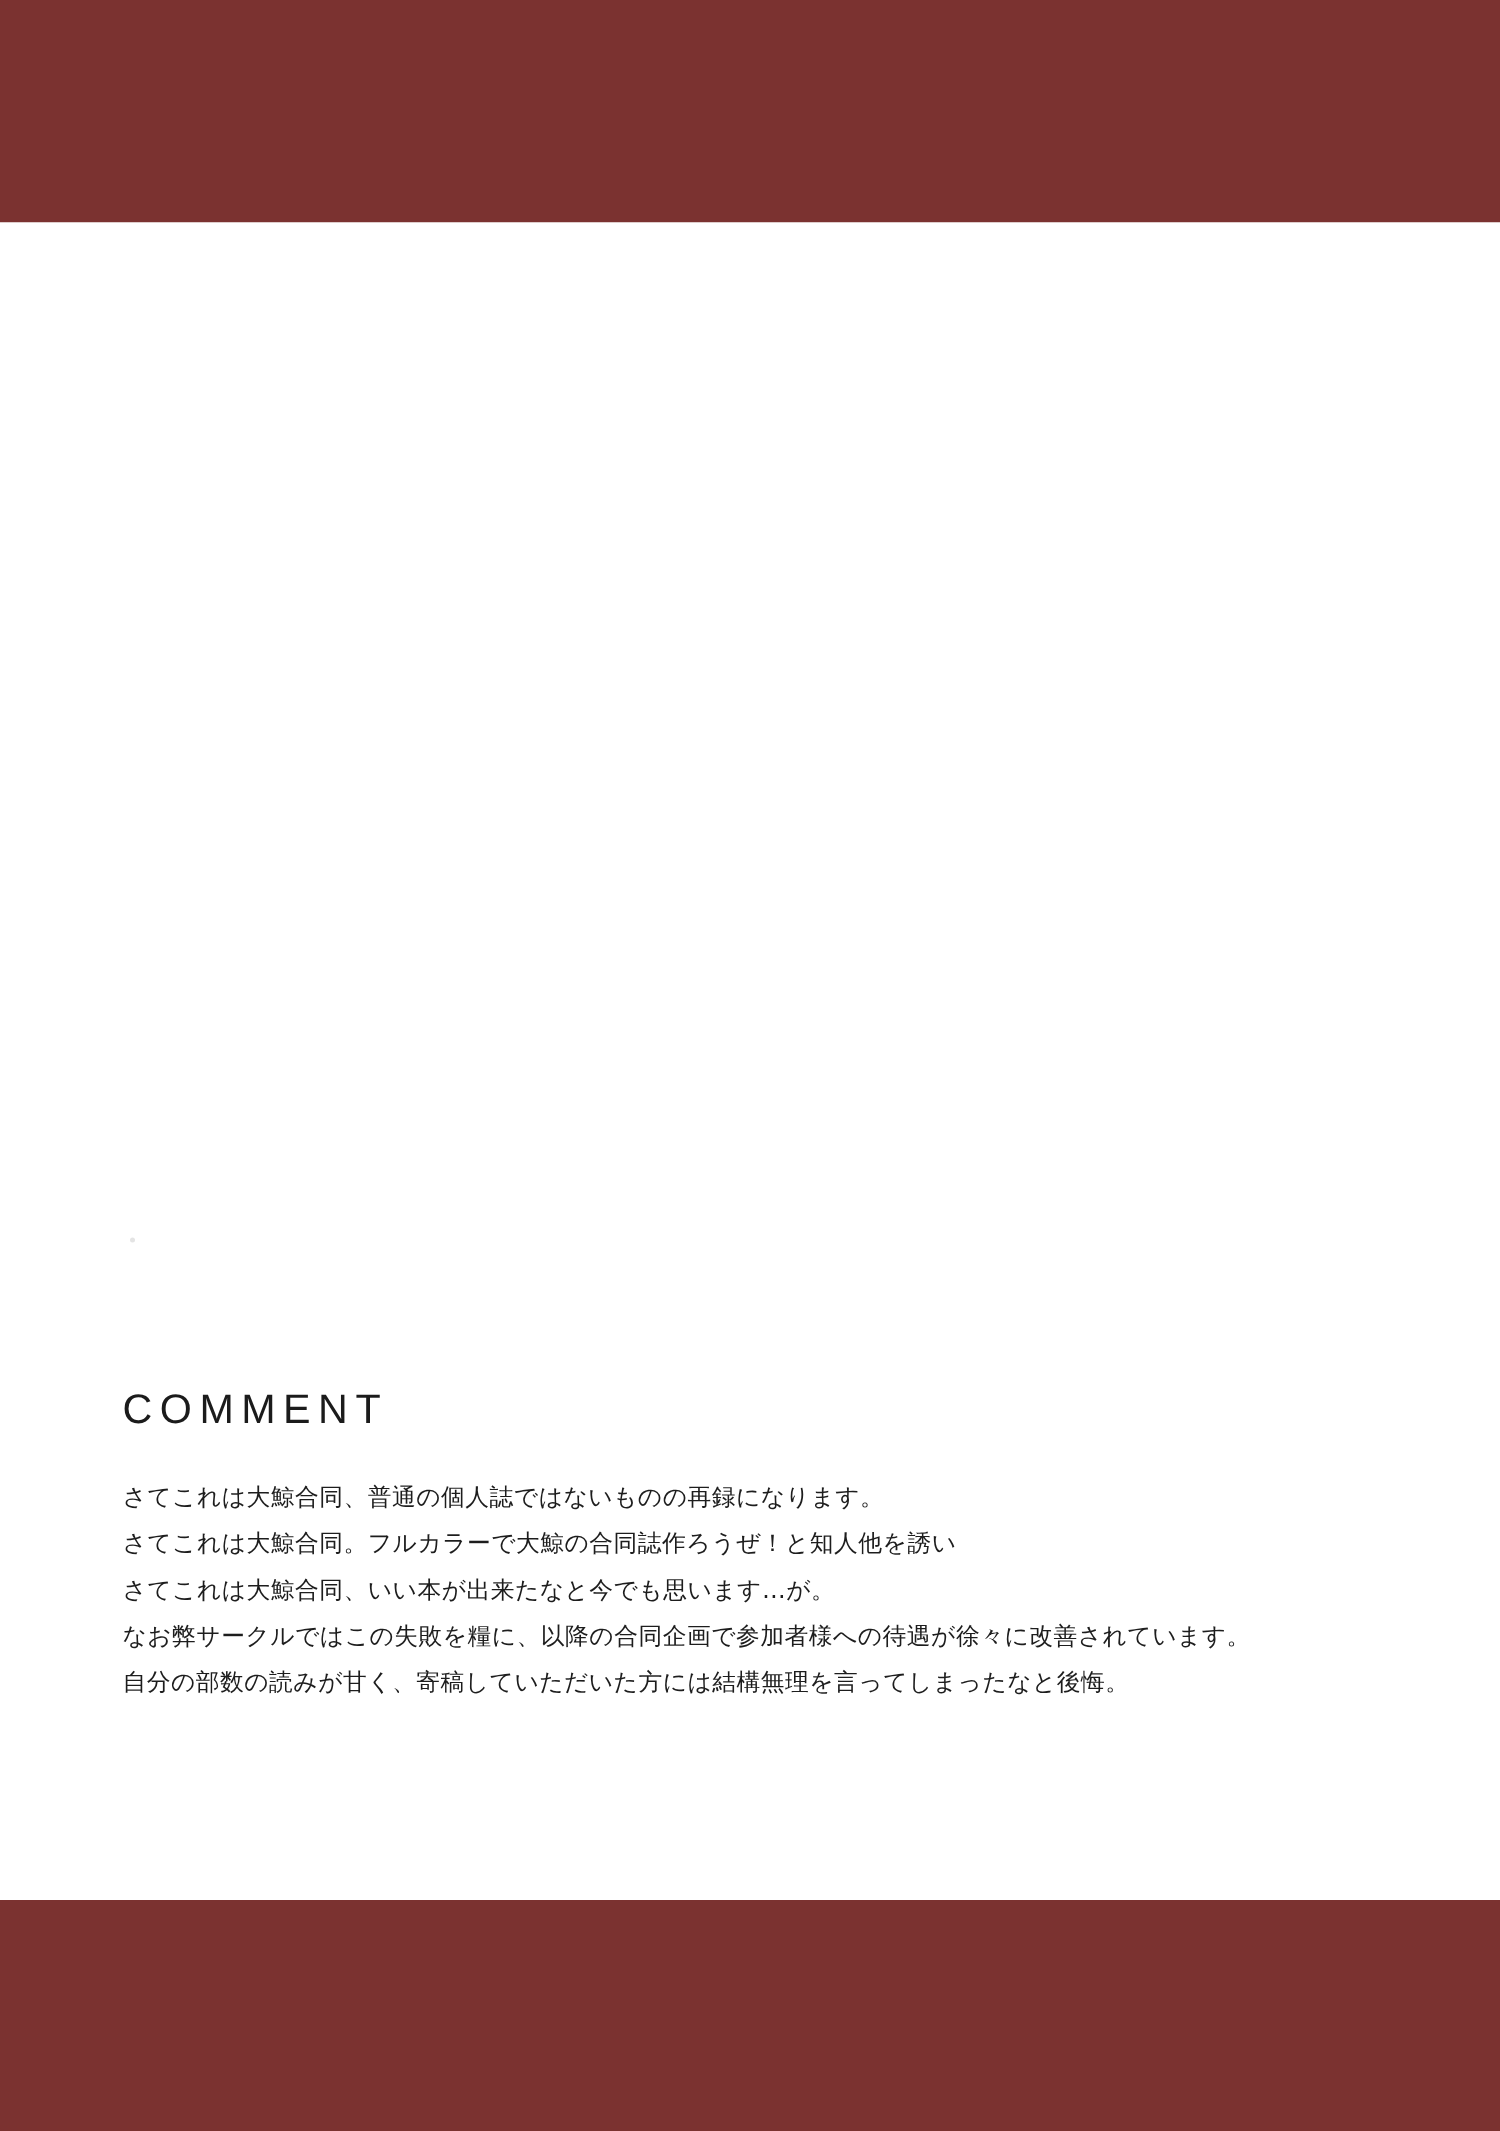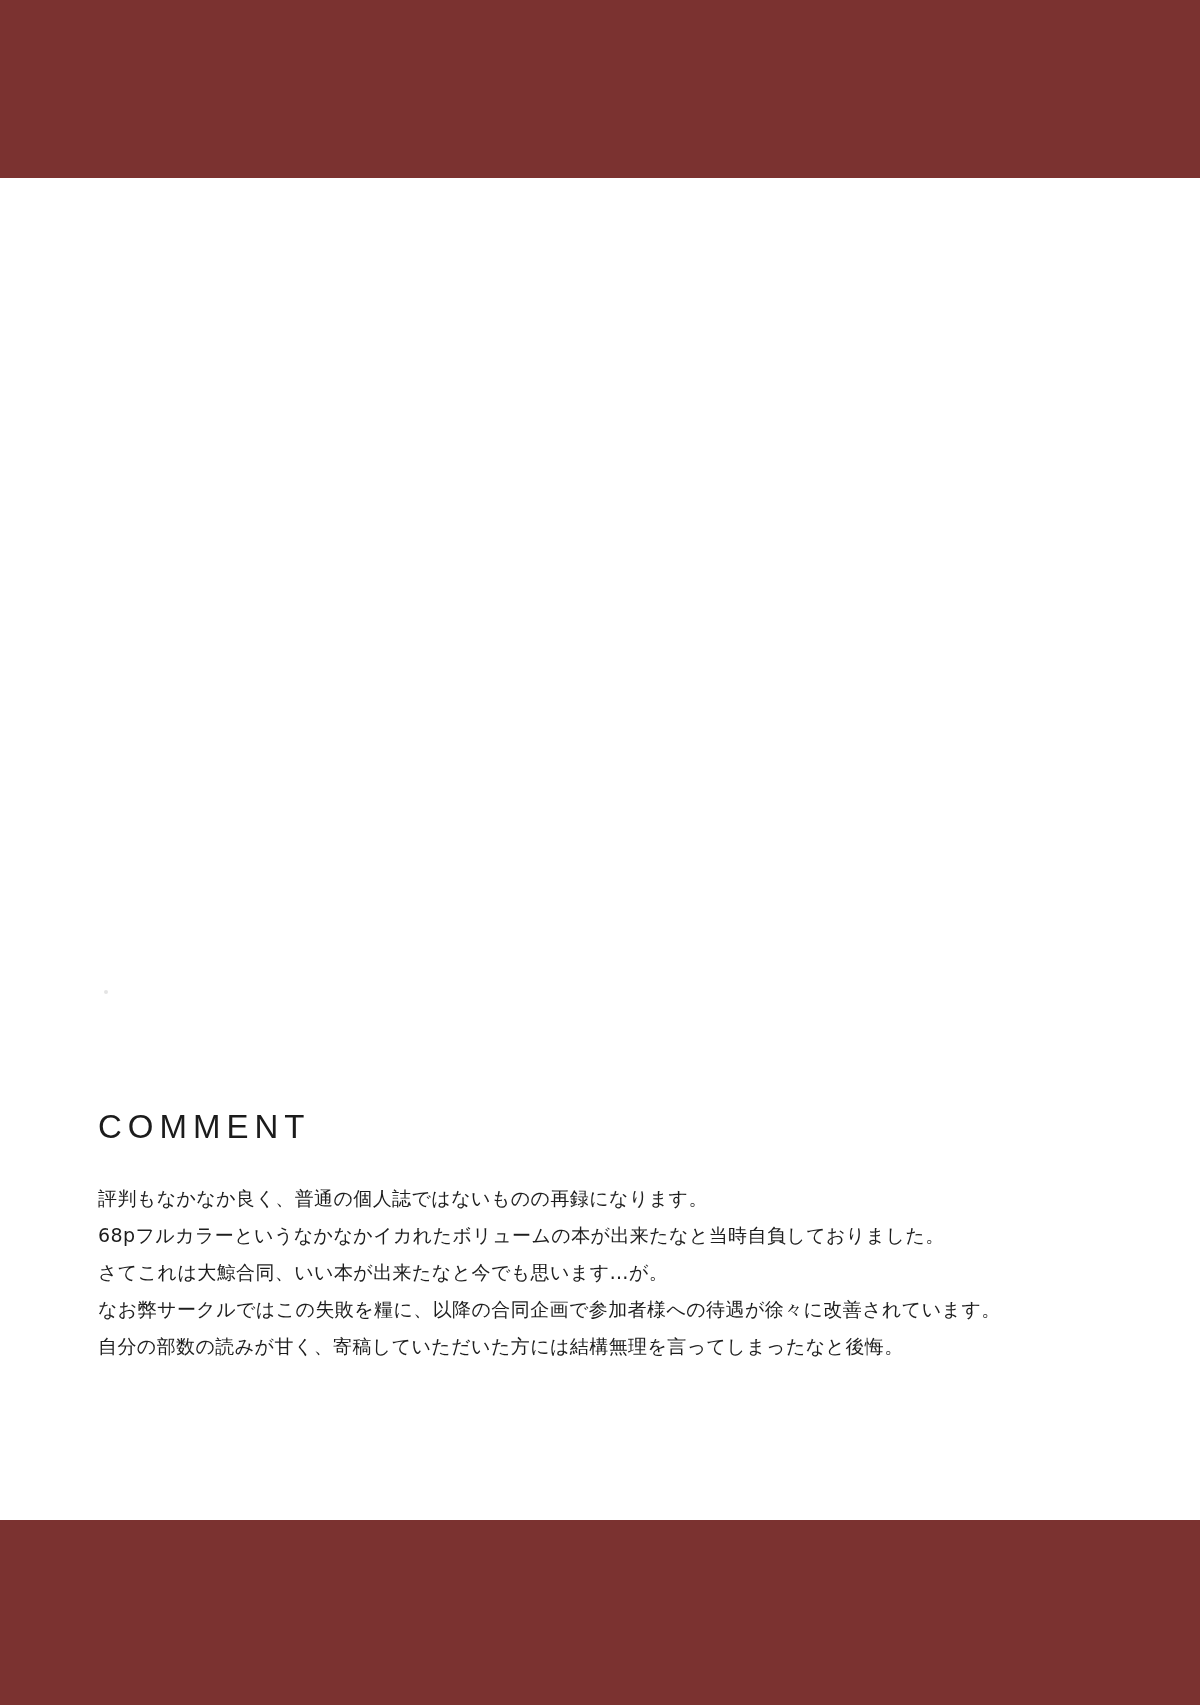--- a/index.html
+++ b/index.html
@@ -89,22 +89,22 @@
 <div class="page">
 
   <div class="band band-top"></div>
 
   <div class="content">
     <div class="faint-mark"></div>
 
     <div class="comment-block">
       <h1 class="comment-heading">COMMENT</h1>
       <div class="comment-lines">
-        <div class="comment-line">評判もなかなか良く、普通の個人誌ではないものの再録になります。</div>
-        <div class="comment-line">68pフルカラーというなかなかイカれたボリュームの本が出来たなと当時自負しておりました。</div>
+        <div class="comment-line">さてこれは大鯨合同、普通の個人誌ではないものの再録になります。</div>
+        <div class="comment-line">さてこれは大鯨合同。フルカラーで大鯨の合同誌作ろうぜ！と知人他を誘い</div>
         <div class="comment-line">さてこれは大鯨合同、いい本が出来たなと今でも思います…が。</div>
         <div class="comment-line">なお弊サークルではこの失敗を糧に、以降の合同企画で参加者様への待遇が徐々に改善されています。</div>
         <div class="comment-line">自分の部数の読みが甘く、寄稿していただいた方には結構無理を言ってしまったなと後悔。</div>
       </div>
     </div>
 
     <div class="page-number">15</div>
   </div>
 
   <div class="band band-bottom"></div>

